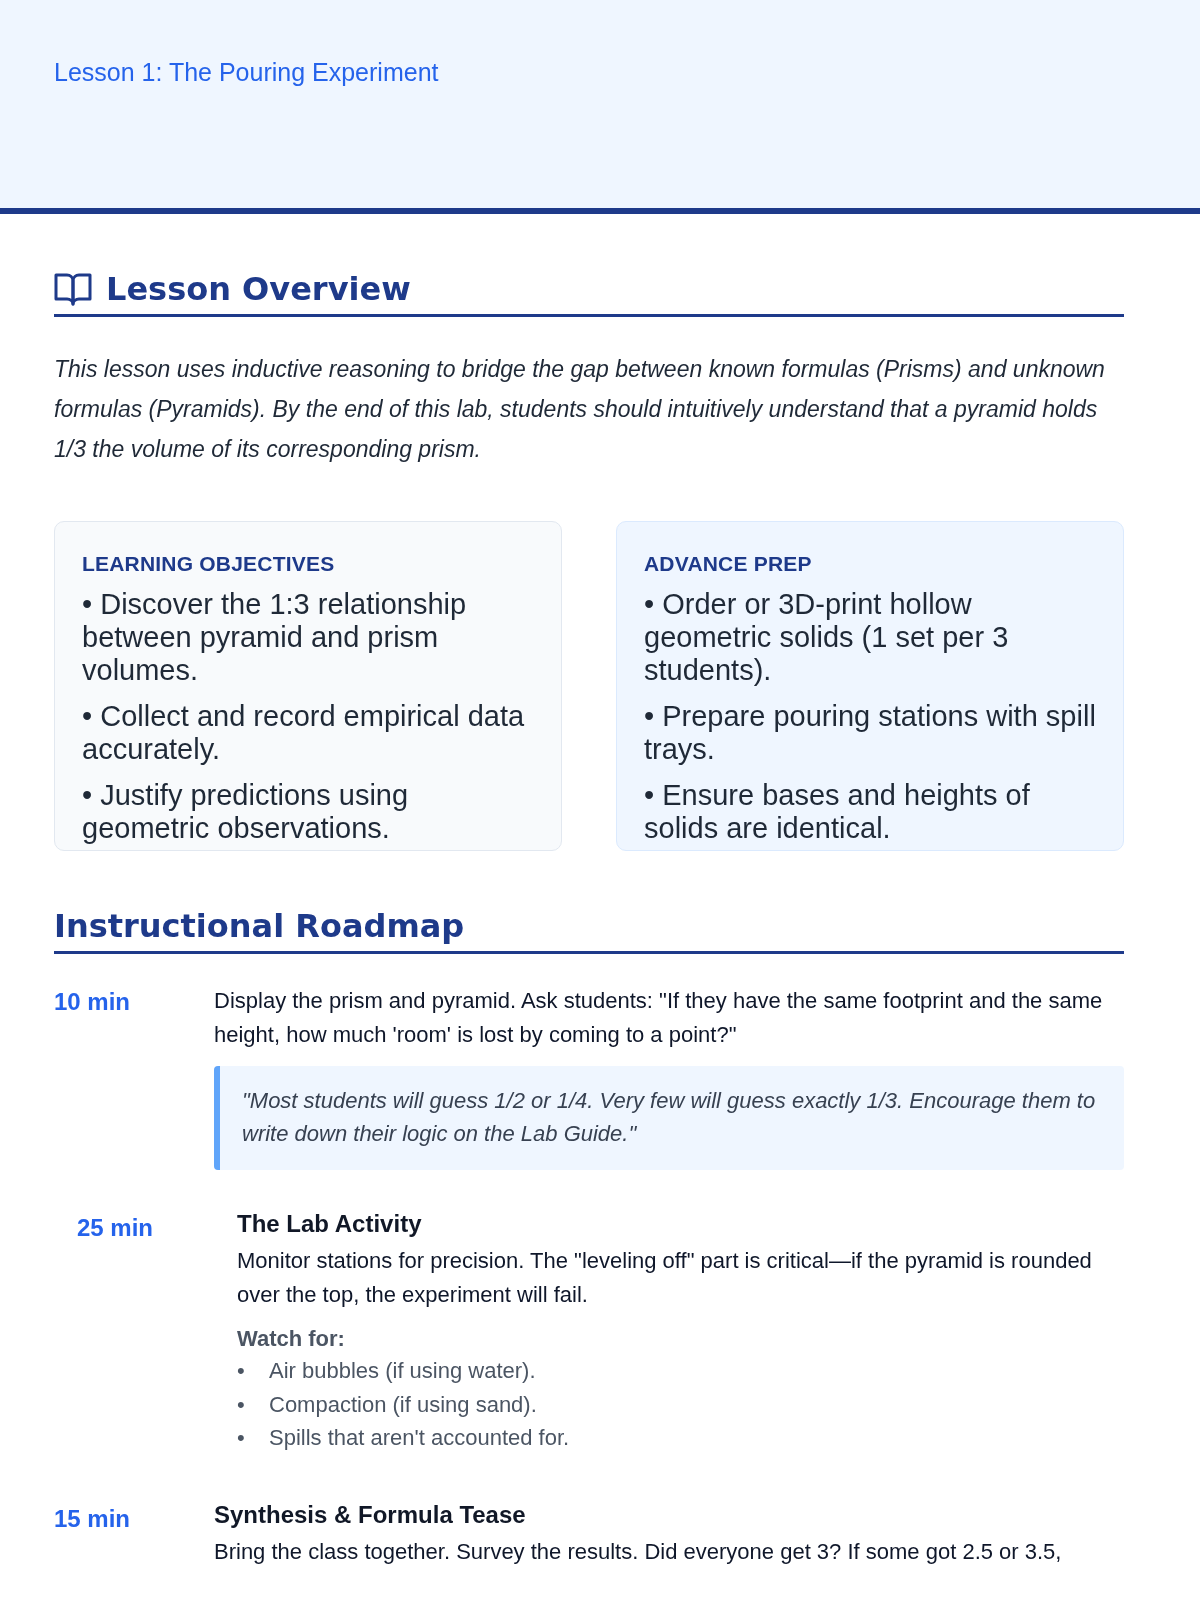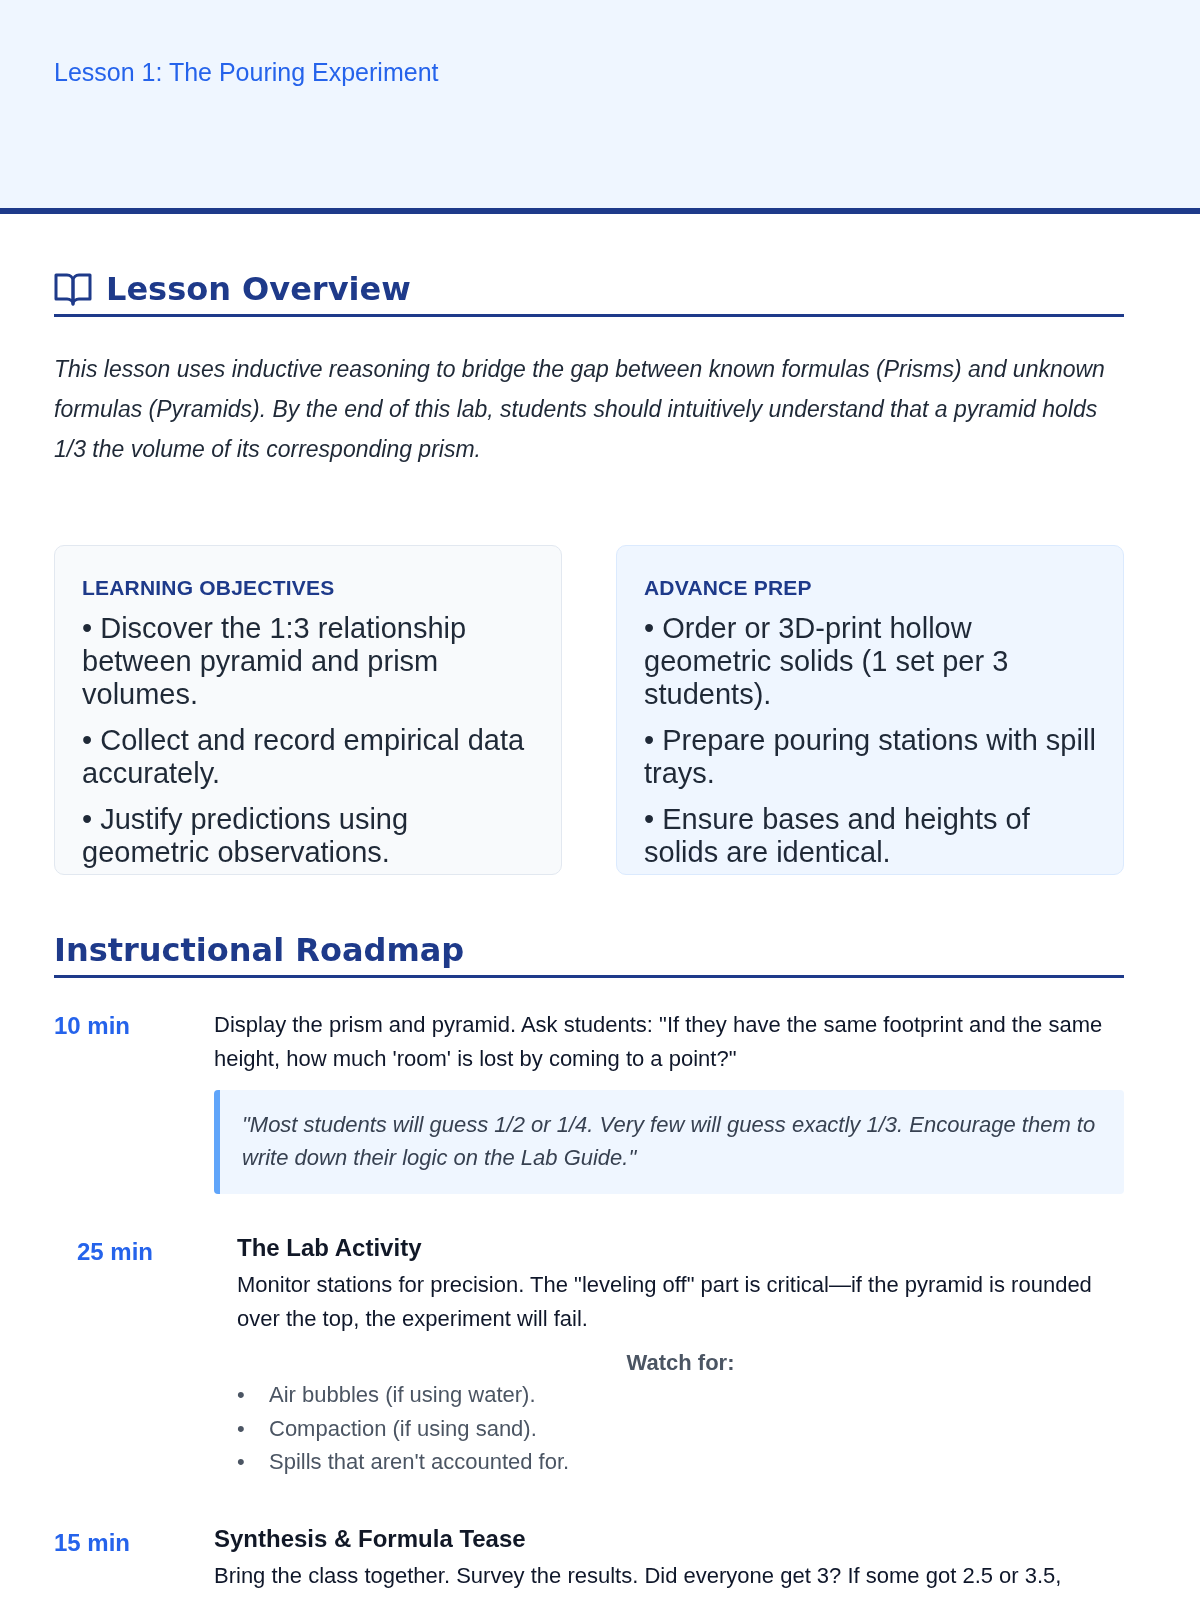--- a/index.html
+++ b/index.html
@@ -41,21 +41,21 @@
   .section-title svg { margin-right: 14px; }
 
   .overview-text {
     font-size: 23px;
     line-height: 40px;
     color: #1f2937;
     margin-top: 32px;
     font-style: italic;
   }
 
-  .cards { display: flex; gap: 54px; margin-top: 76px; }
+  .cards { display: flex; gap: 54px; margin-top: 52px; }
   .card {
     flex: 1;
     border-radius: 10px;
     padding: 30px 26px 24px 27px;
     height: 330px;
   }
   .card.objectives { background: #f8fafc; border: 1px solid #e2e8f0; }
   .card.prep { background: #eff6ff; border: 1px solid #dbeafe; }
   .card h3 {
     font-size: 21px;
@@ -102,21 +102,20 @@
     font-style: italic;
     font-size: 22px;
     line-height: 33px;
     color: #374151;
   }
   .watch-label {
     font-size: 22px;
     font-weight: 700;
     color: #4b5563;
     margin-top: 14px;
-    text-align: center;
   }
   .watch-list { list-style: none; margin-top: 2px; }
   .watch-list li {
     font-size: 22px;
     line-height: 33.5px;
     color: #4b5563;
     display: flex;
   }
   .watch-list li .bullet { width: 32px; flex-shrink: 0; }
   .step.s2 { margin-top: 40px; margin-left: 23px; }

